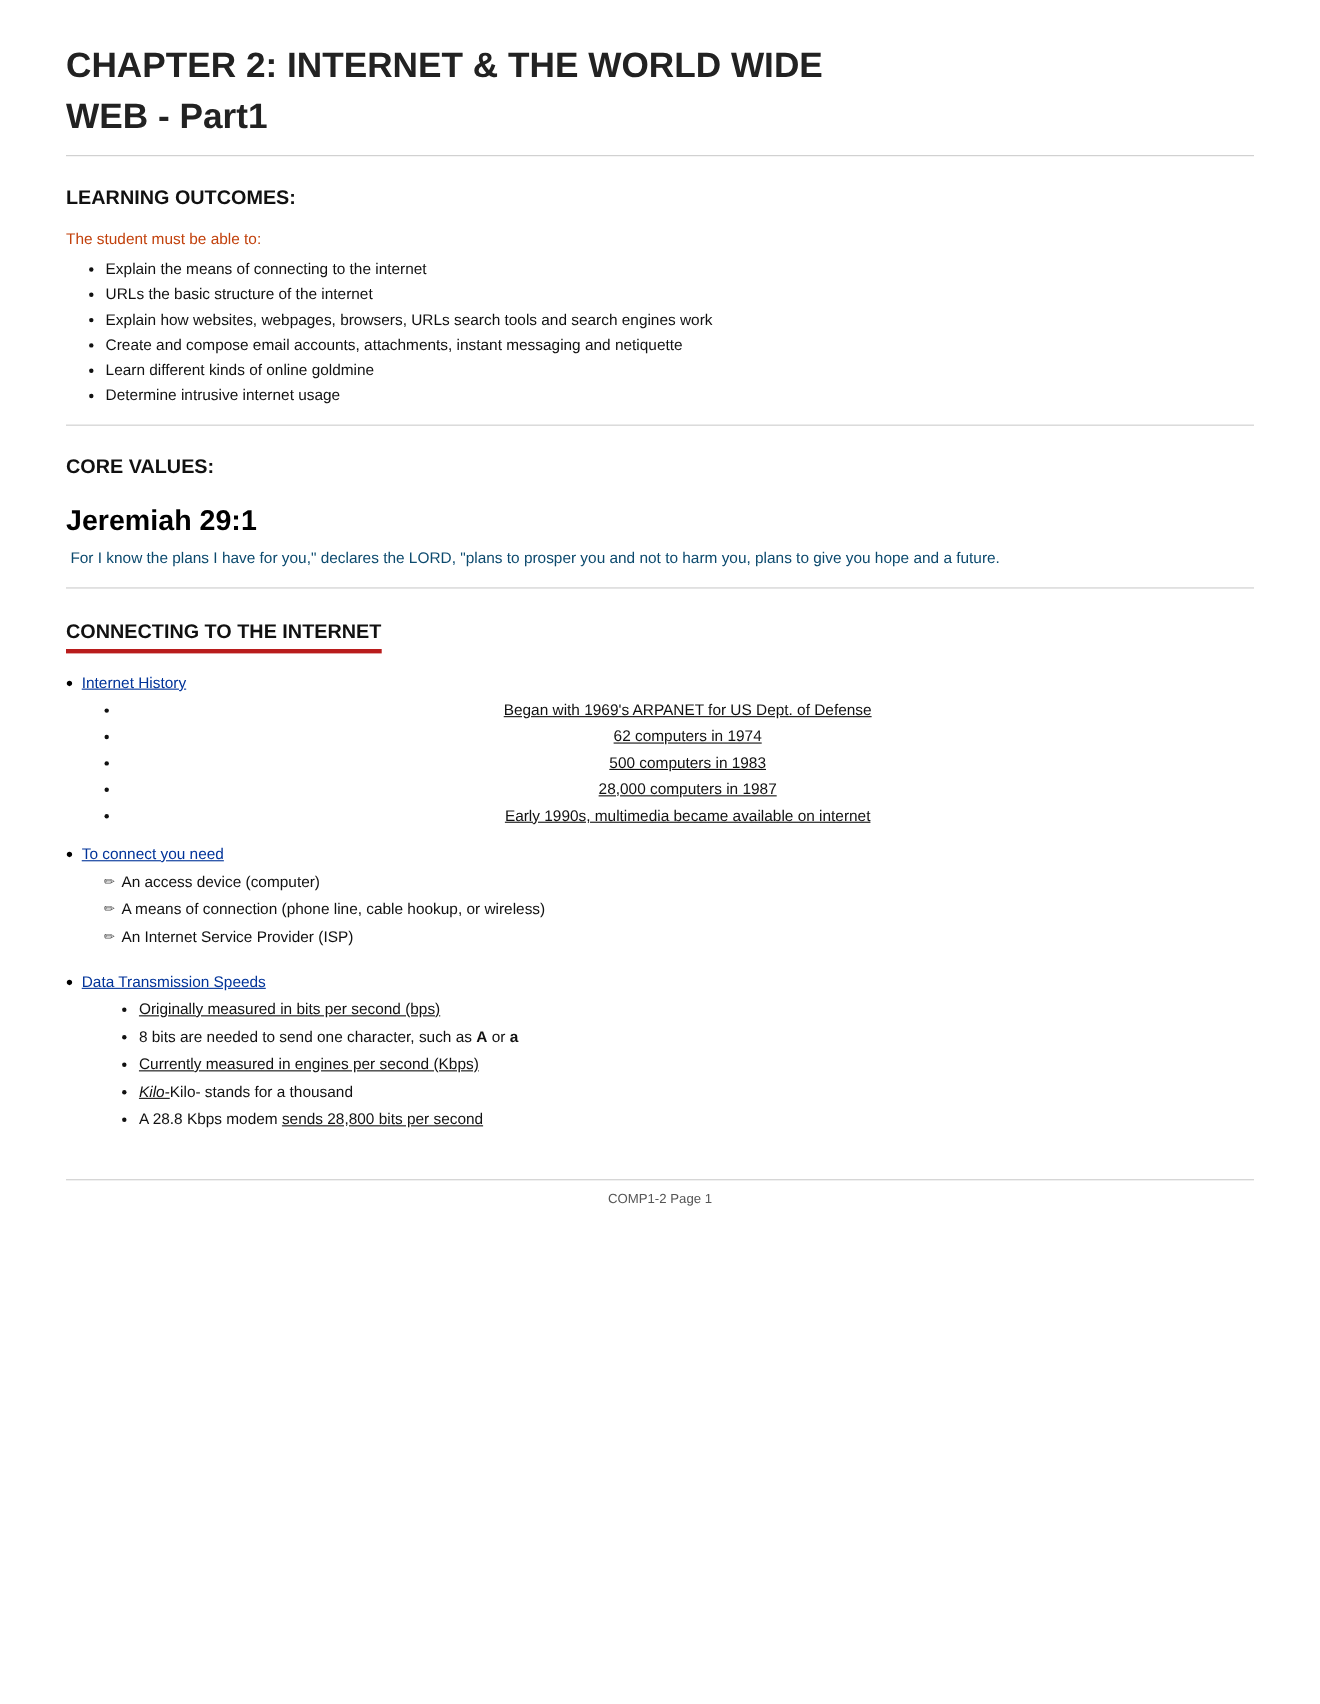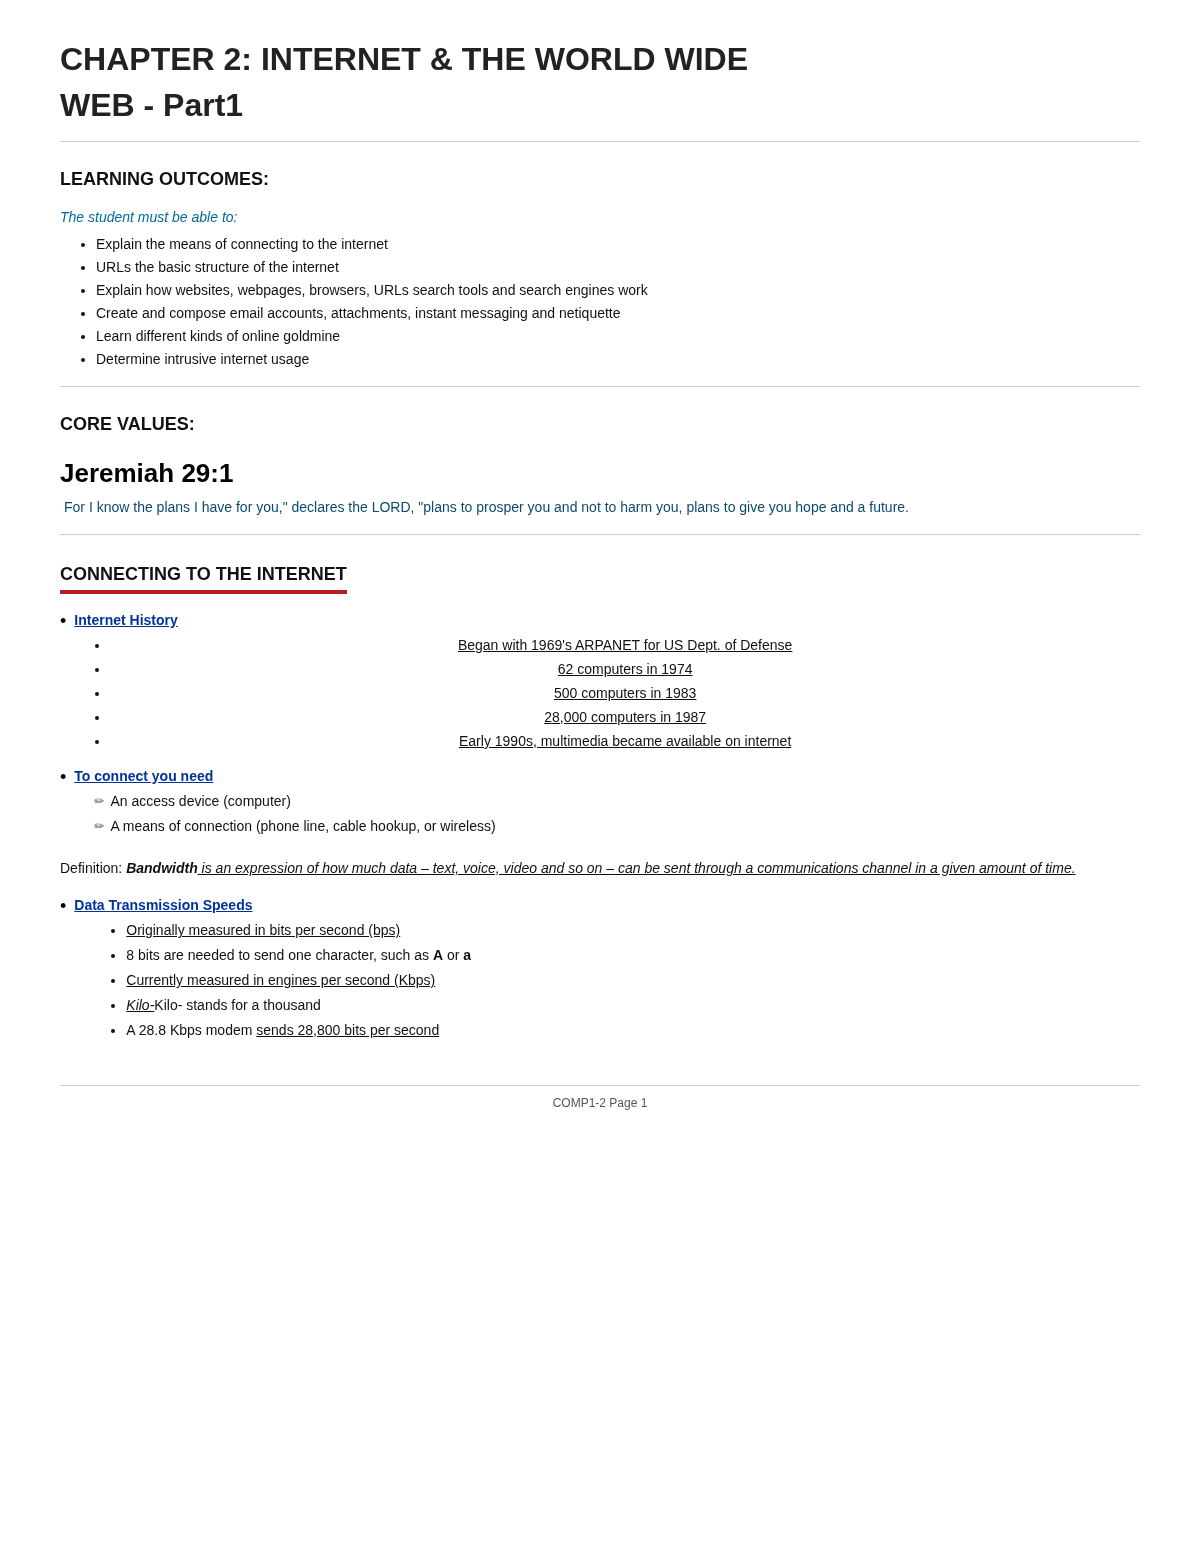--- a/index.html
+++ b/index.html
@@ -40,22 +40,21 @@
       color: #111;
       border-bottom: 4px solid #b91c1c;
       display: inline-block;
       padding-bottom: 2px;
       margin-top: 10px;
       margin-bottom: 16px;
     }
     .intro-text {
       margin-top: 14px;
       margin-bottom: 6px;
-      color: #0369a1;
-      font-style: italic;
+      color: #c2410c;
     }
     ul.outcomes-list {
       list-style: disc;
       padding-left: 36px;
       margin-bottom: 16px;
     }
     ul.outcomes-list li {
       margin-bottom: 2px;
     }
     .jeremiah-quote {
@@ -83,21 +82,21 @@
       color: #000;
       font-size: 18px;
       margin-right: 8px;
       margin-top: -2px;
       flex-shrink: 0;
     }
     .bullet-main > .bullet-content {
       flex: 1;
     }
     .bullet-main .section-link {
-      font-weight: bold;
+      font-weight: normal;
       text-decoration: underline;
       color: #003399;
       cursor: pointer;
     }
     ul.sub-list {
       list-style: disc;
       padding-left: 36px;
       margin-top: 4px;
       margin-bottom: 4px;
       text-align: center;
@@ -220,29 +219,27 @@
   </div>
 
   
   <div class="bullet-main" style="margin-top:10px;">
     <span class="bullet-dot">•</span>
     <div class="bullet-content">
       <span class="section-link">To connect you need</span>
       <ul class="arrow-list">
         <li>An access device (computer)</li>
         <li>A means of connection (phone line, cable hookup, or wireless)</li>
+        <li>An Internet Service Provider (ISP)</li>
       </ul>
     </div>
   </div>
 
   
   <div class="definition-block">
-    <div class="def-line">
-      <span>Definition: </span><span class="bold-word">Bandwidth</span><span class="italic-underline"> is an expression of how much data – text, voice, video and so on – can be sent through a communications channel in a given amount of time.</span>
-    </div>
     <div class="indented-defs">
     </div>
   </div>
 
   
   <div class="data-section">
     <div class="bullet-main">
       <span class="bullet-dot">•</span>
       <div class="bullet-content">
         <span class="section-link">Data Transmission Speeds</span>

